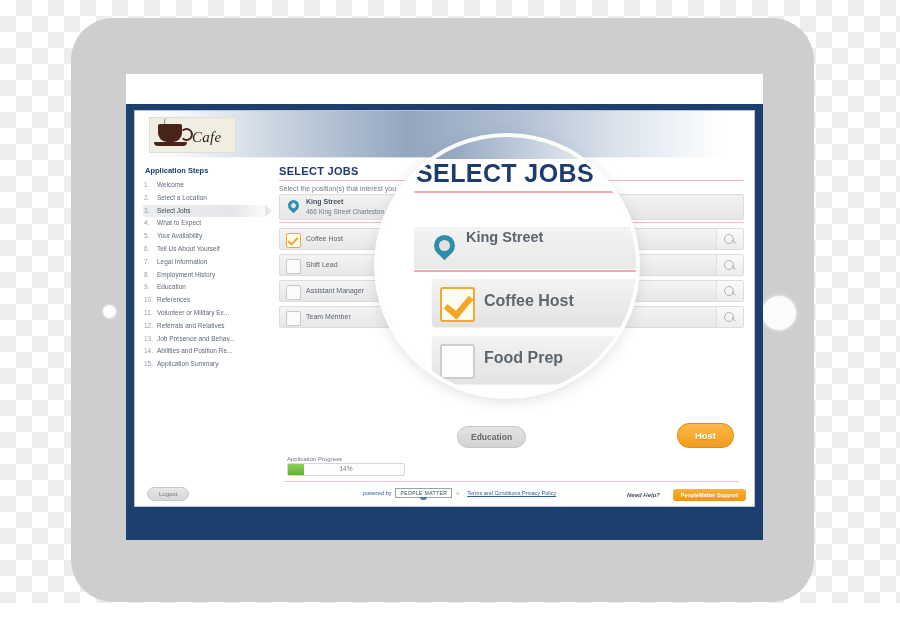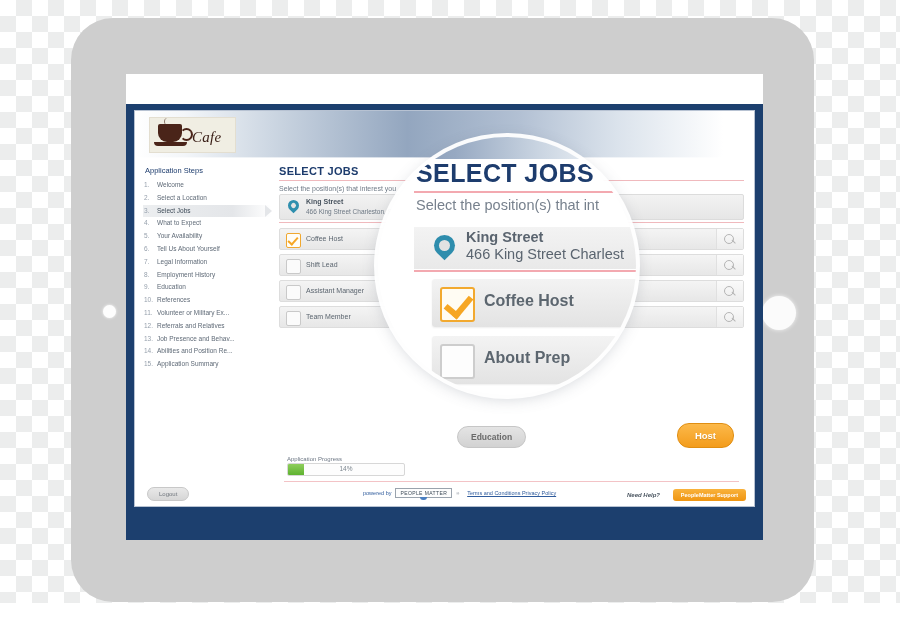--- a/index.html
+++ b/index.html
@@ -174,21 +174,21 @@
     width: 136px;
     bottom: 0;
     background: #ffffff;
     padding: 8px 0 0 8px;
     box-sizing: border-box;
   }
   #sidebar h3 {
     margin: 0 0 4px 2px;
     font-size: 7.5px;
     color: #1d3c6d;
-    font-weight: normal;
+    font-weight: bold;
   }
   .step {
     position: relative;
     font-size: 6.5px;
     color: #5f6a77;
     line-height: 12.8px;
     padding-left: 14px;
     white-space: nowrap;
   }
   .step .num {
@@ -723,37 +723,35 @@
           <div id="need-help">Need Help?</div>
           <div id="btn-support">PeopleMatter Support</div>
 
         </div>
       </div>
 
       <div id="magnifier">
         <div id="mag-band"></div>
         <div id="mag-title">SELECT JOBS</div>
         <div id="mag-rule"></div>
-        <div id="mag-sub">Select the position(s) that int</div>
 
         <div id="mag-loc">
           <div class="pin"></div>
           <div class="lname">King Street</div>
-          <div class="laddr">466 King Street Charlest</div>
         </div>
         <div id="mag-loc-rule"></div>
 
         <div id="mag-jobs">
             <div class="mag-job checked" style="top: 142px;">
               <span class="cb"></span>
               <span class="jl">Coffee Host</span>
             </div>
             <div class="mag-job" style="top: 199px;">
               <span class="cb"></span>
-              <span class="jl">About Prep</span>
+              <span class="jl">Food Prep</span>
             </div>
           </div>
 
         <div id="mag-leftfade"></div>
       </div>
 
     </div>
   </div>
 </div>
 

